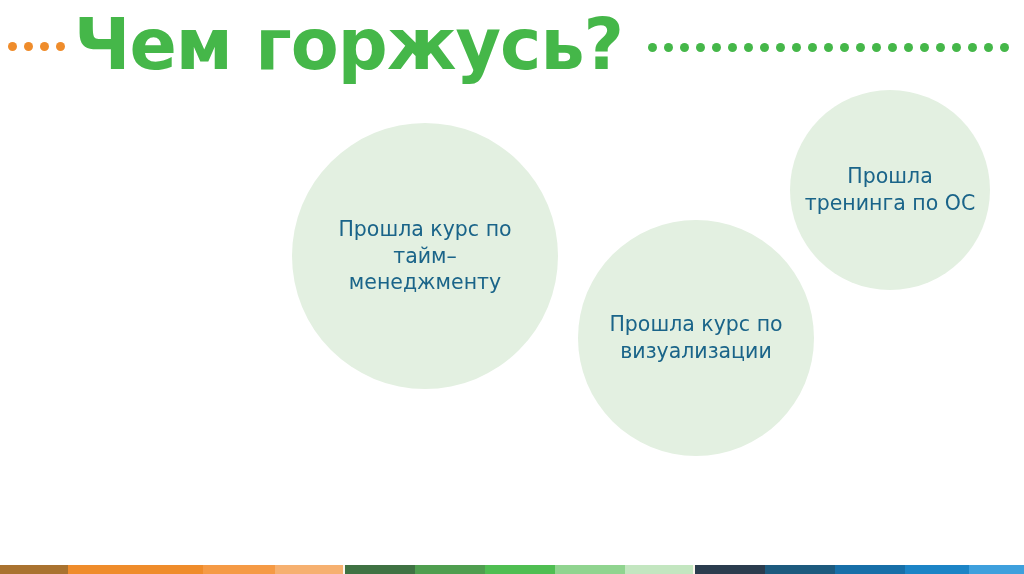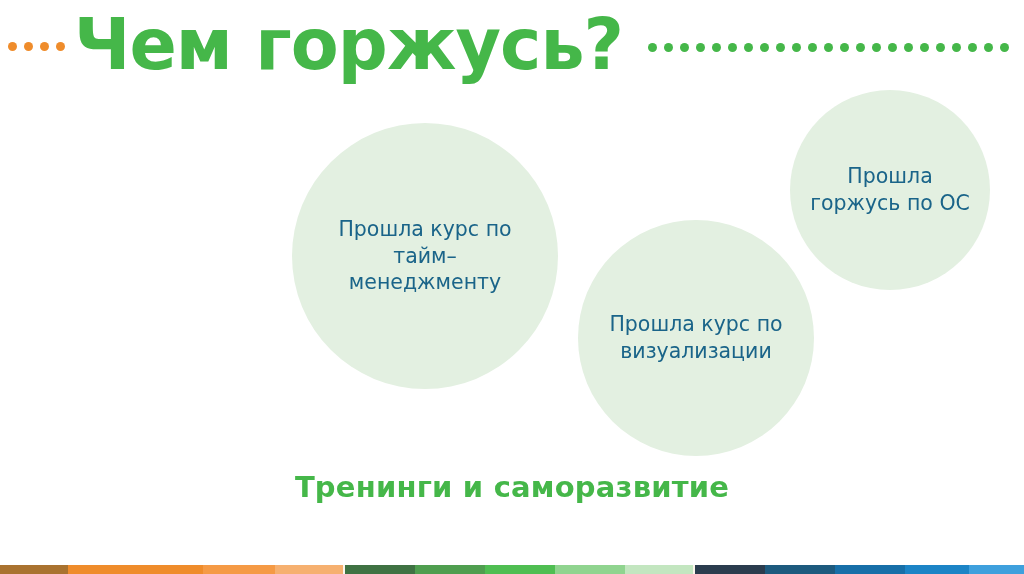--- a/index.html
+++ b/index.html
@@ -170,25 +170,24 @@
 менеджменту</div>
     </div>
 
     <div class="bubble" id="bubble-3" style="background: rgb(227, 240, 225);">
       <div class="bubble-text" style="color: rgb(26, 100, 137);">Прошла курс по
 визуализации</div>
     </div>
 
     <div class="bubble" id="bubble-4" style="background: rgb(227, 240, 225);">
       <div class="bubble-text" style="color: rgb(26, 100, 137);">Прошла
-горжусь по ОС</div>
+тренинга по ОС</div>
     </div>
   </div>
 
-  <div class="caption" style="color: rgb(69, 183, 73);">Тренинги и саморазвитие</div>
 
   <div class="color-bar">
       <span style="background: rgb(169, 114, 47); width: 68px;"></span>
       <span style="background: rgb(239, 140, 43); width: 135px;"></span>
       <span style="background: rgb(245, 154, 69); width: 72px;"></span>
       <span style="background: rgb(246, 176, 112); width: 68px;"></span>
       <span style="background: rgb(253, 247, 237); width: 2px;"></span>
       <span style="background: rgb(63, 114, 67); width: 70px;"></span>
       <span style="background: rgb(79, 158, 79); width: 70px;"></span>
       <span style="background: rgb(79, 190, 82); width: 70px;"></span>

